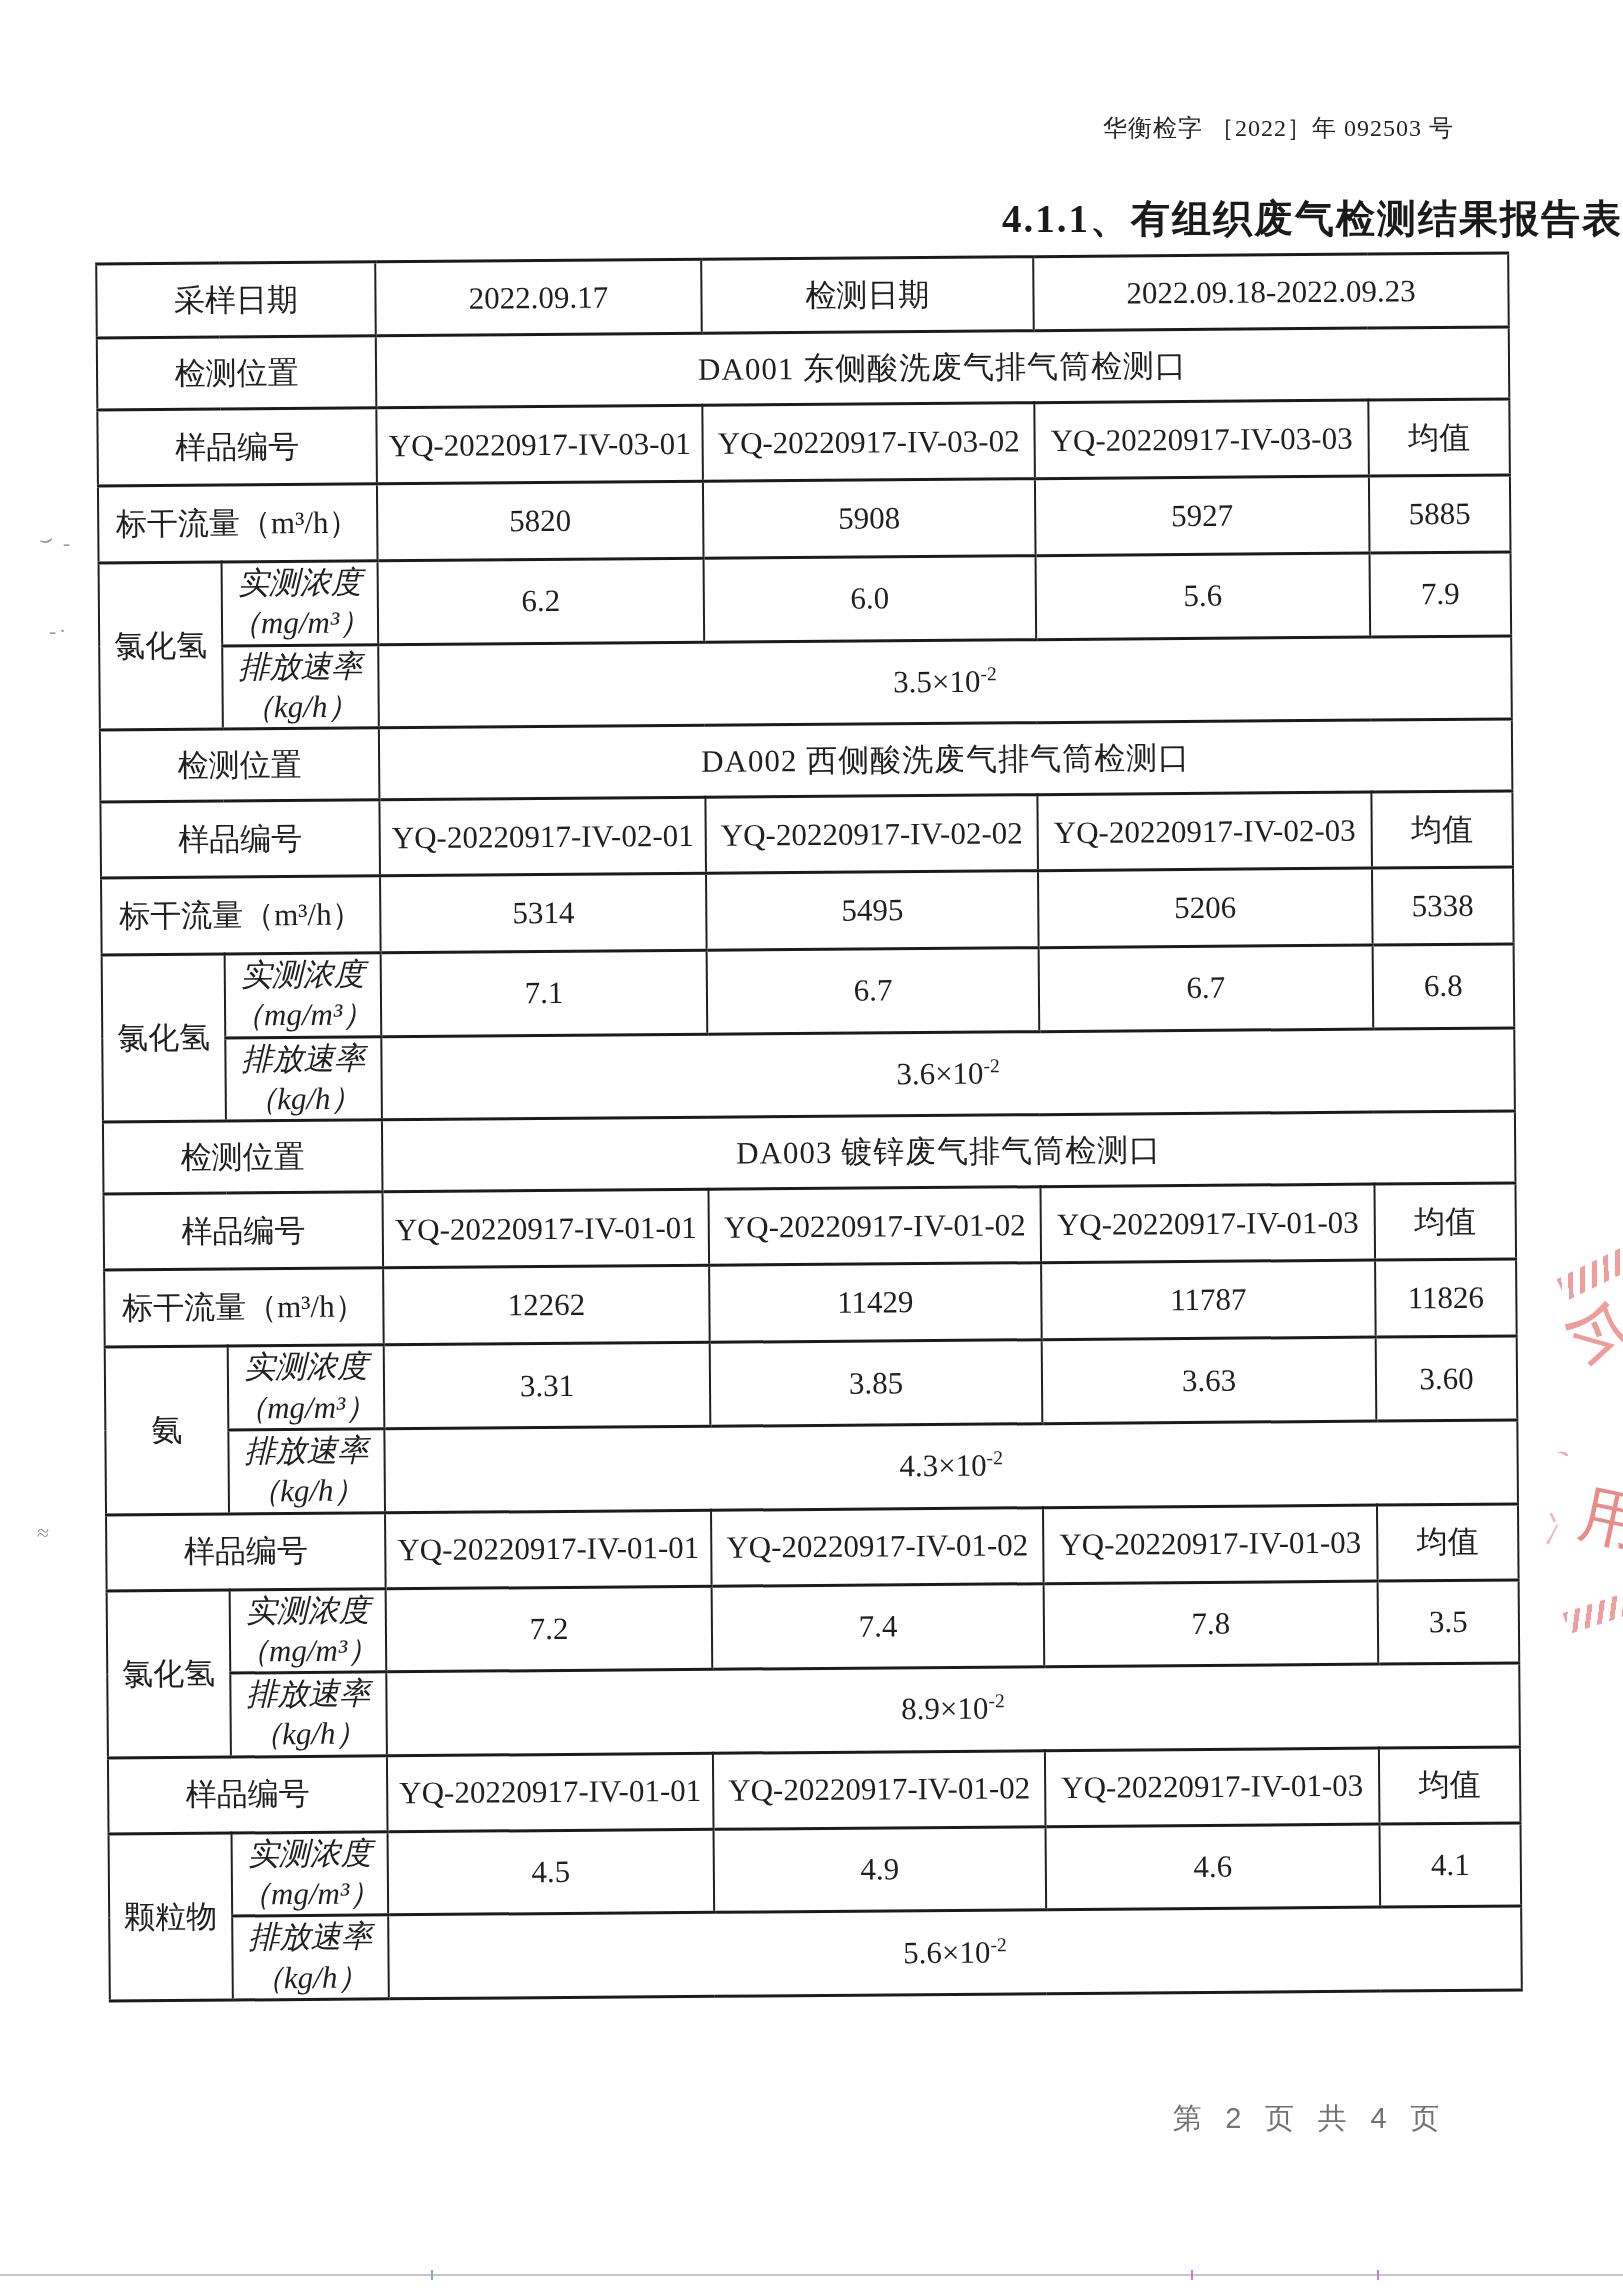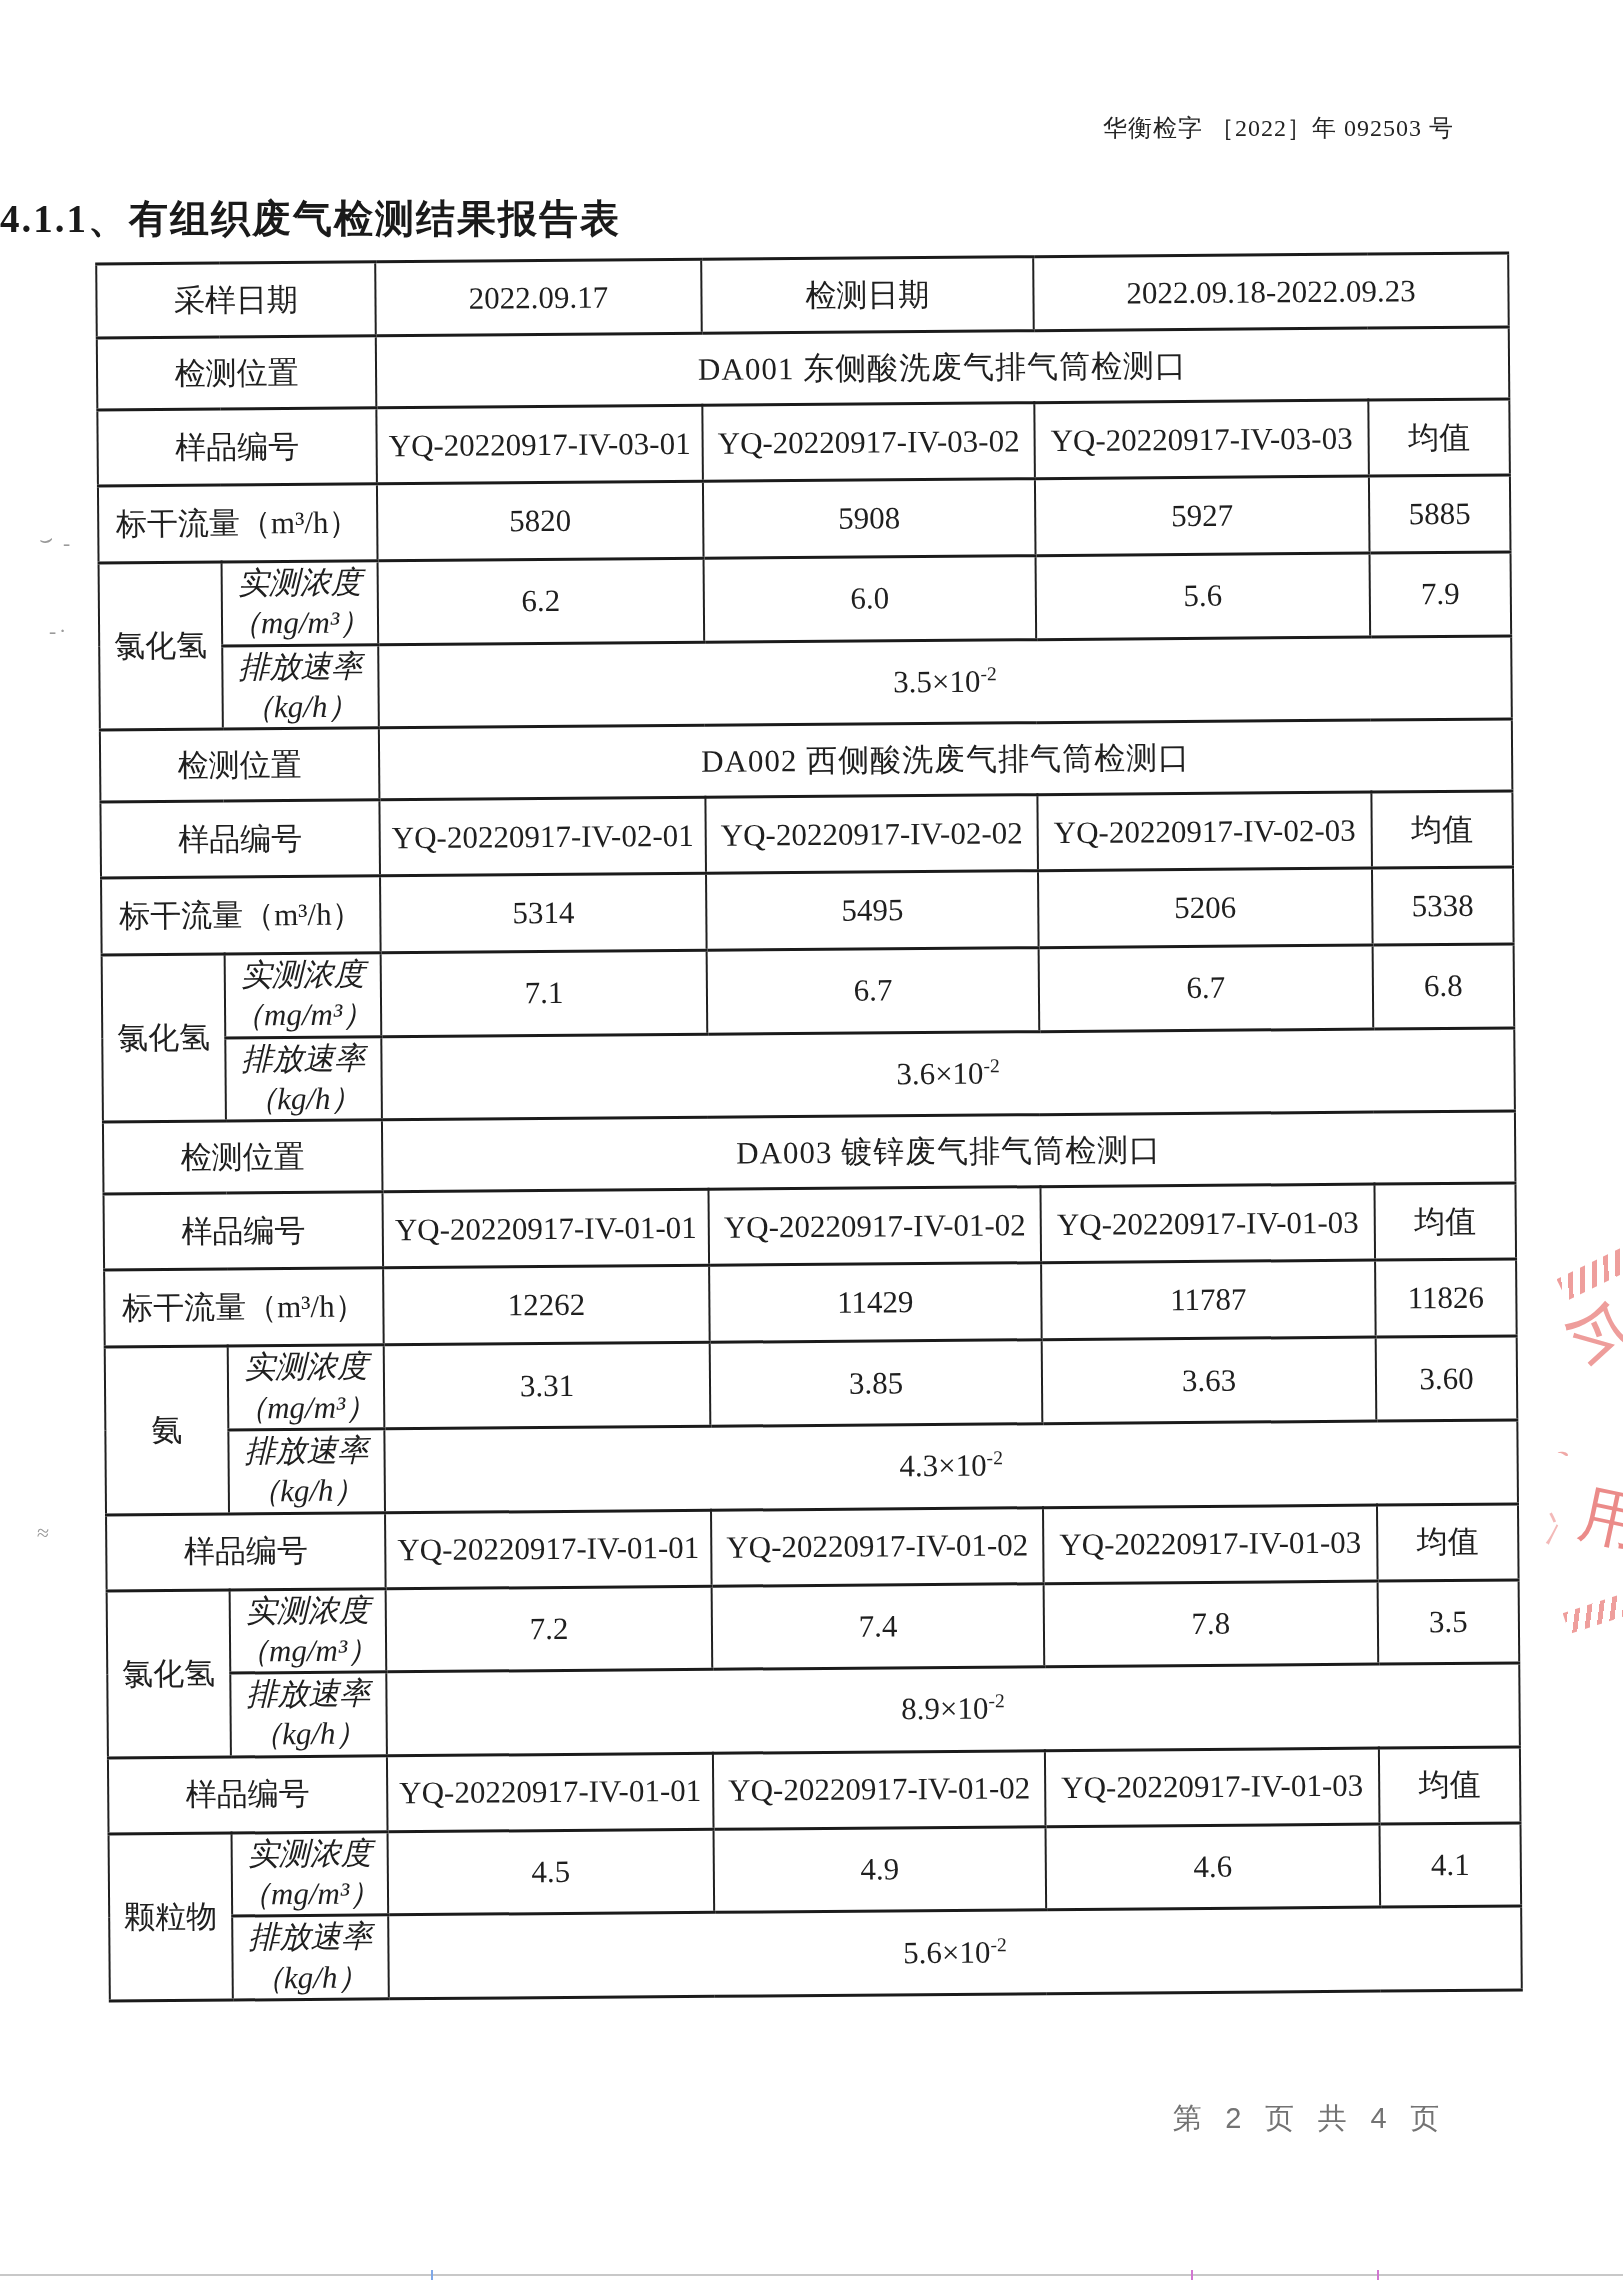--- a/index.html
+++ b/index.html
@@ -11,21 +11,21 @@
     font-family:"Liberation Serif","DejaVu Serif",serif;
     color:#1c1c1c;
   }
   .doc-number{
     position:absolute;top:112px;right:169px;
     font-size:24px;letter-spacing:1px;color:#242424;
     white-space:nowrap;
   }
   .page-title{
     position:absolute;top:192px;left:0;width:100%;
-    text-align:left;font-size:39px;font-weight:700;
+    text-align:right;font-size:39px;font-weight:700;
     letter-spacing:2px;color:#1a1a1a;
   }
   table.report{
     position:absolute;left:102px;top:257px;width:1413px;
     border-collapse:collapse;table-layout:fixed;
     transform:rotate(-0.45deg);transform-origin:50% 50%;
   }
   table.report td{
     border-left:2px solid #202020;
     border-right:2px solid #202020;

